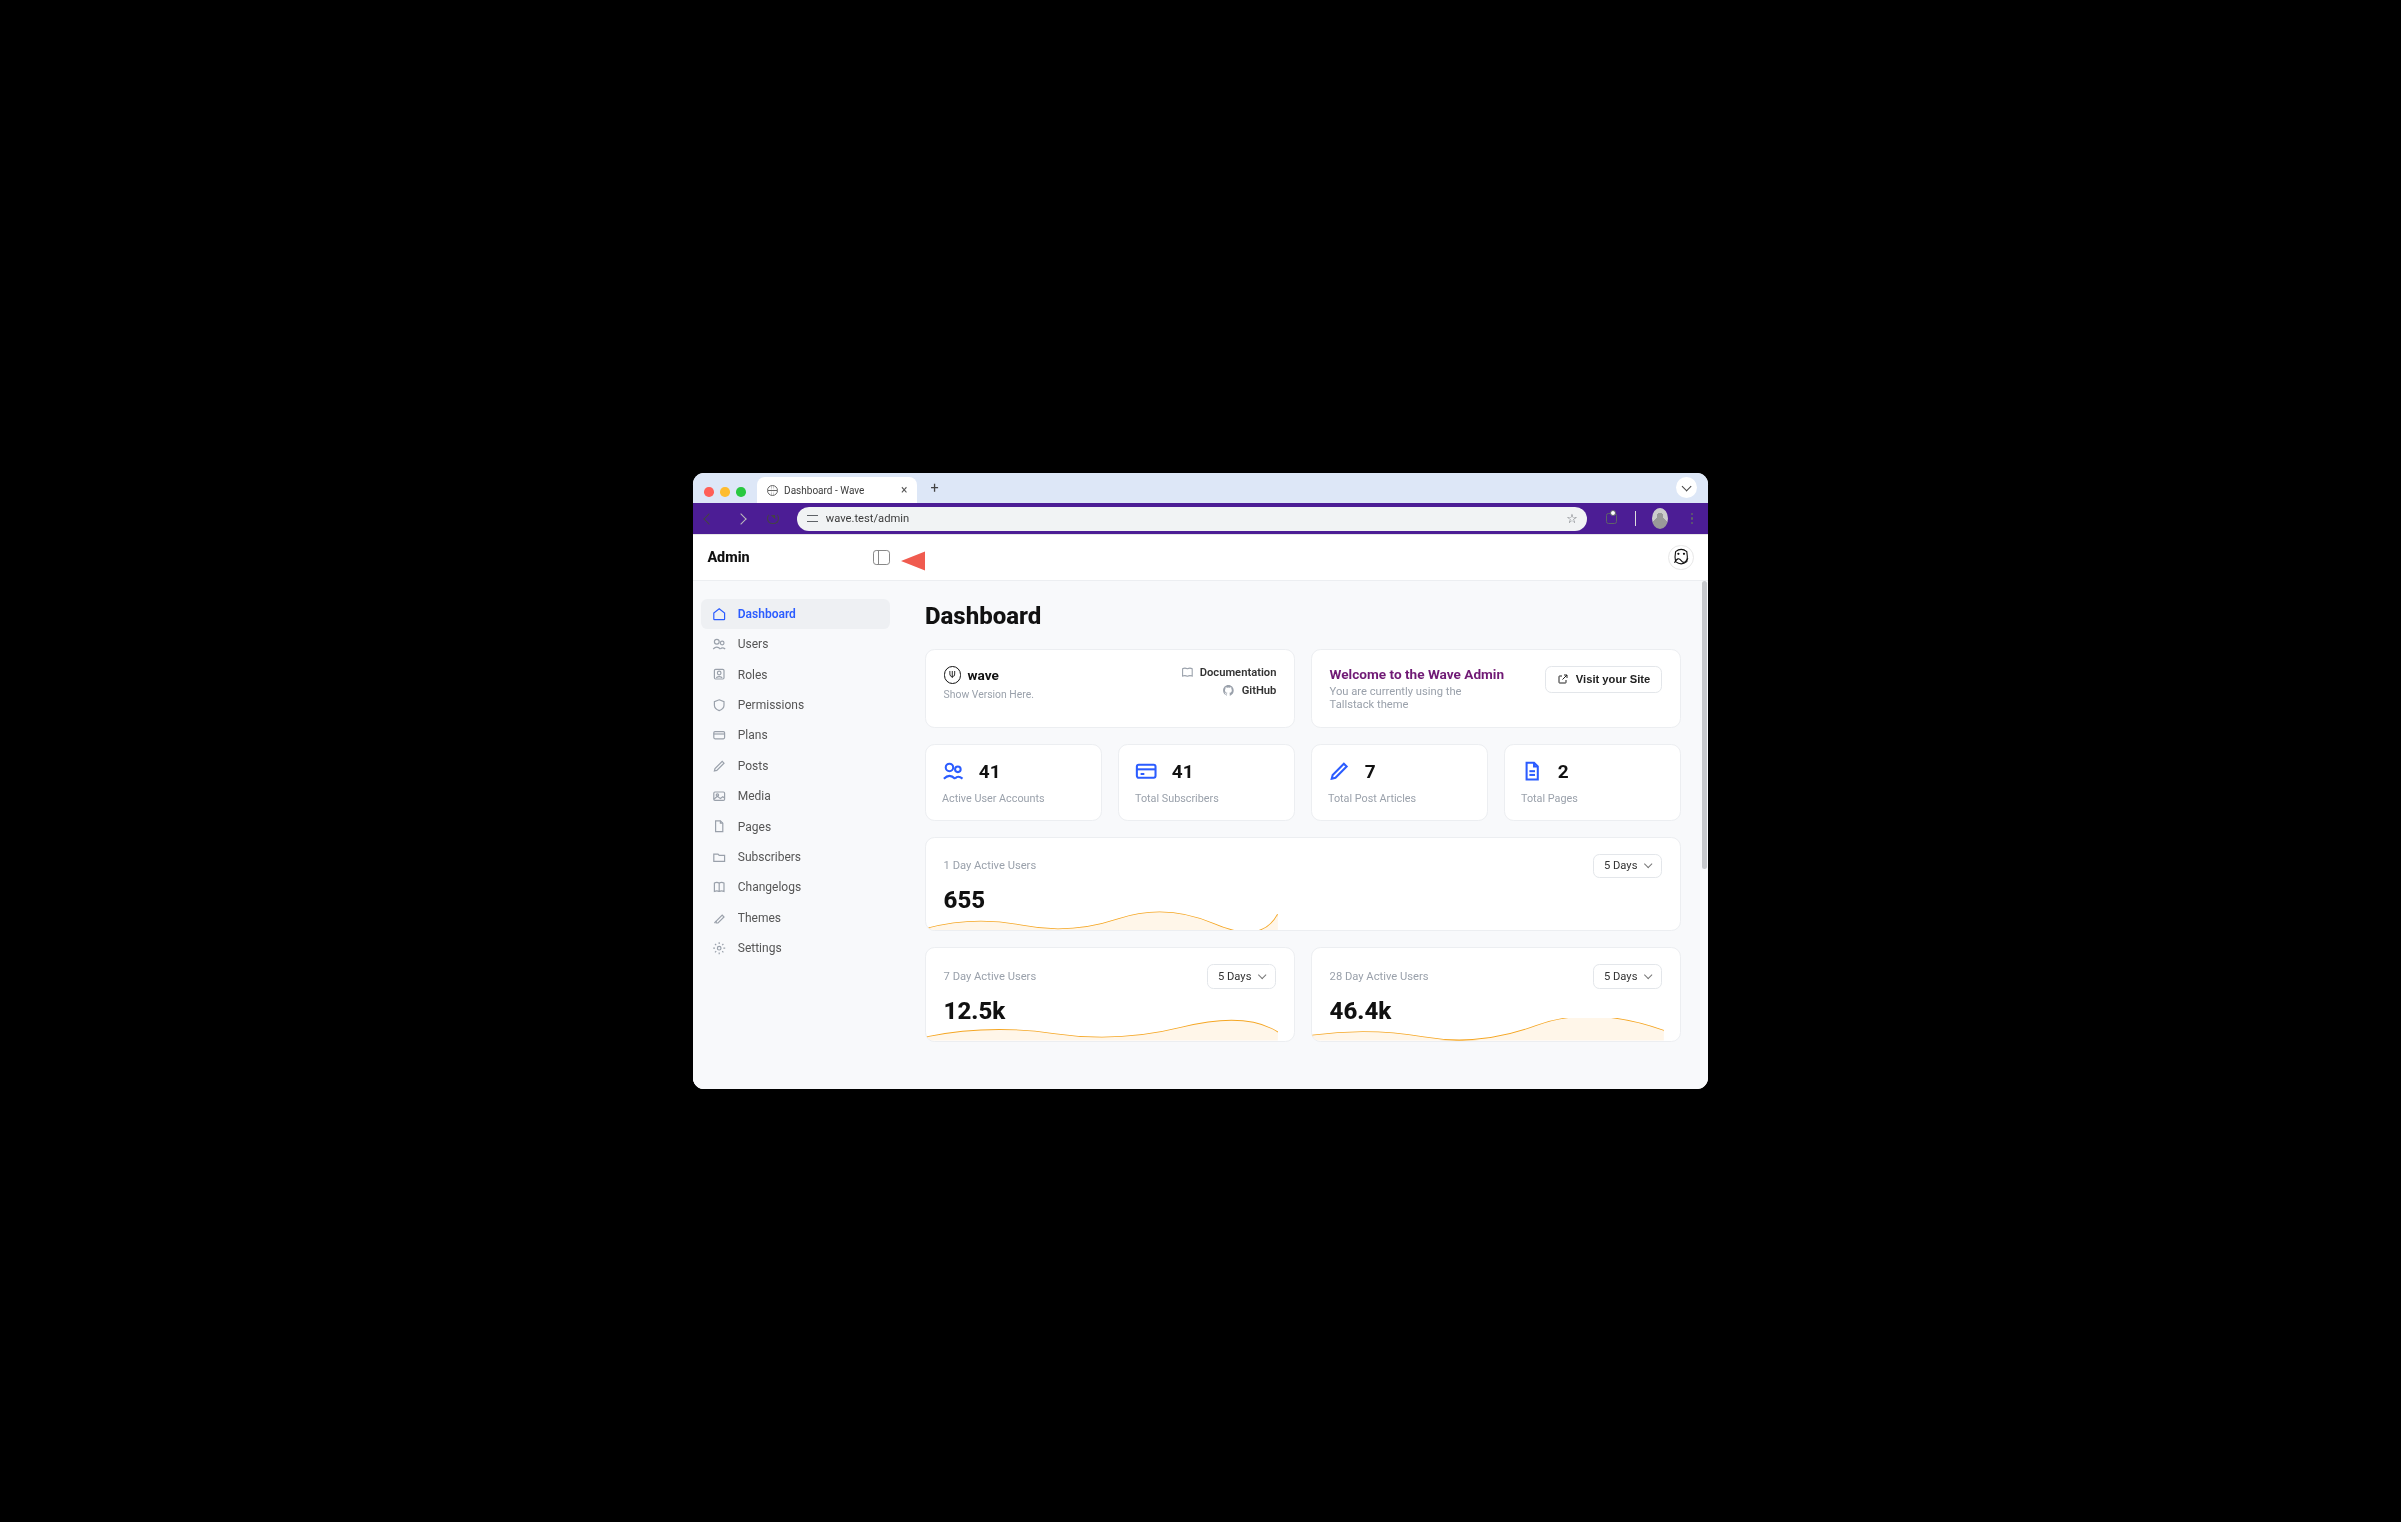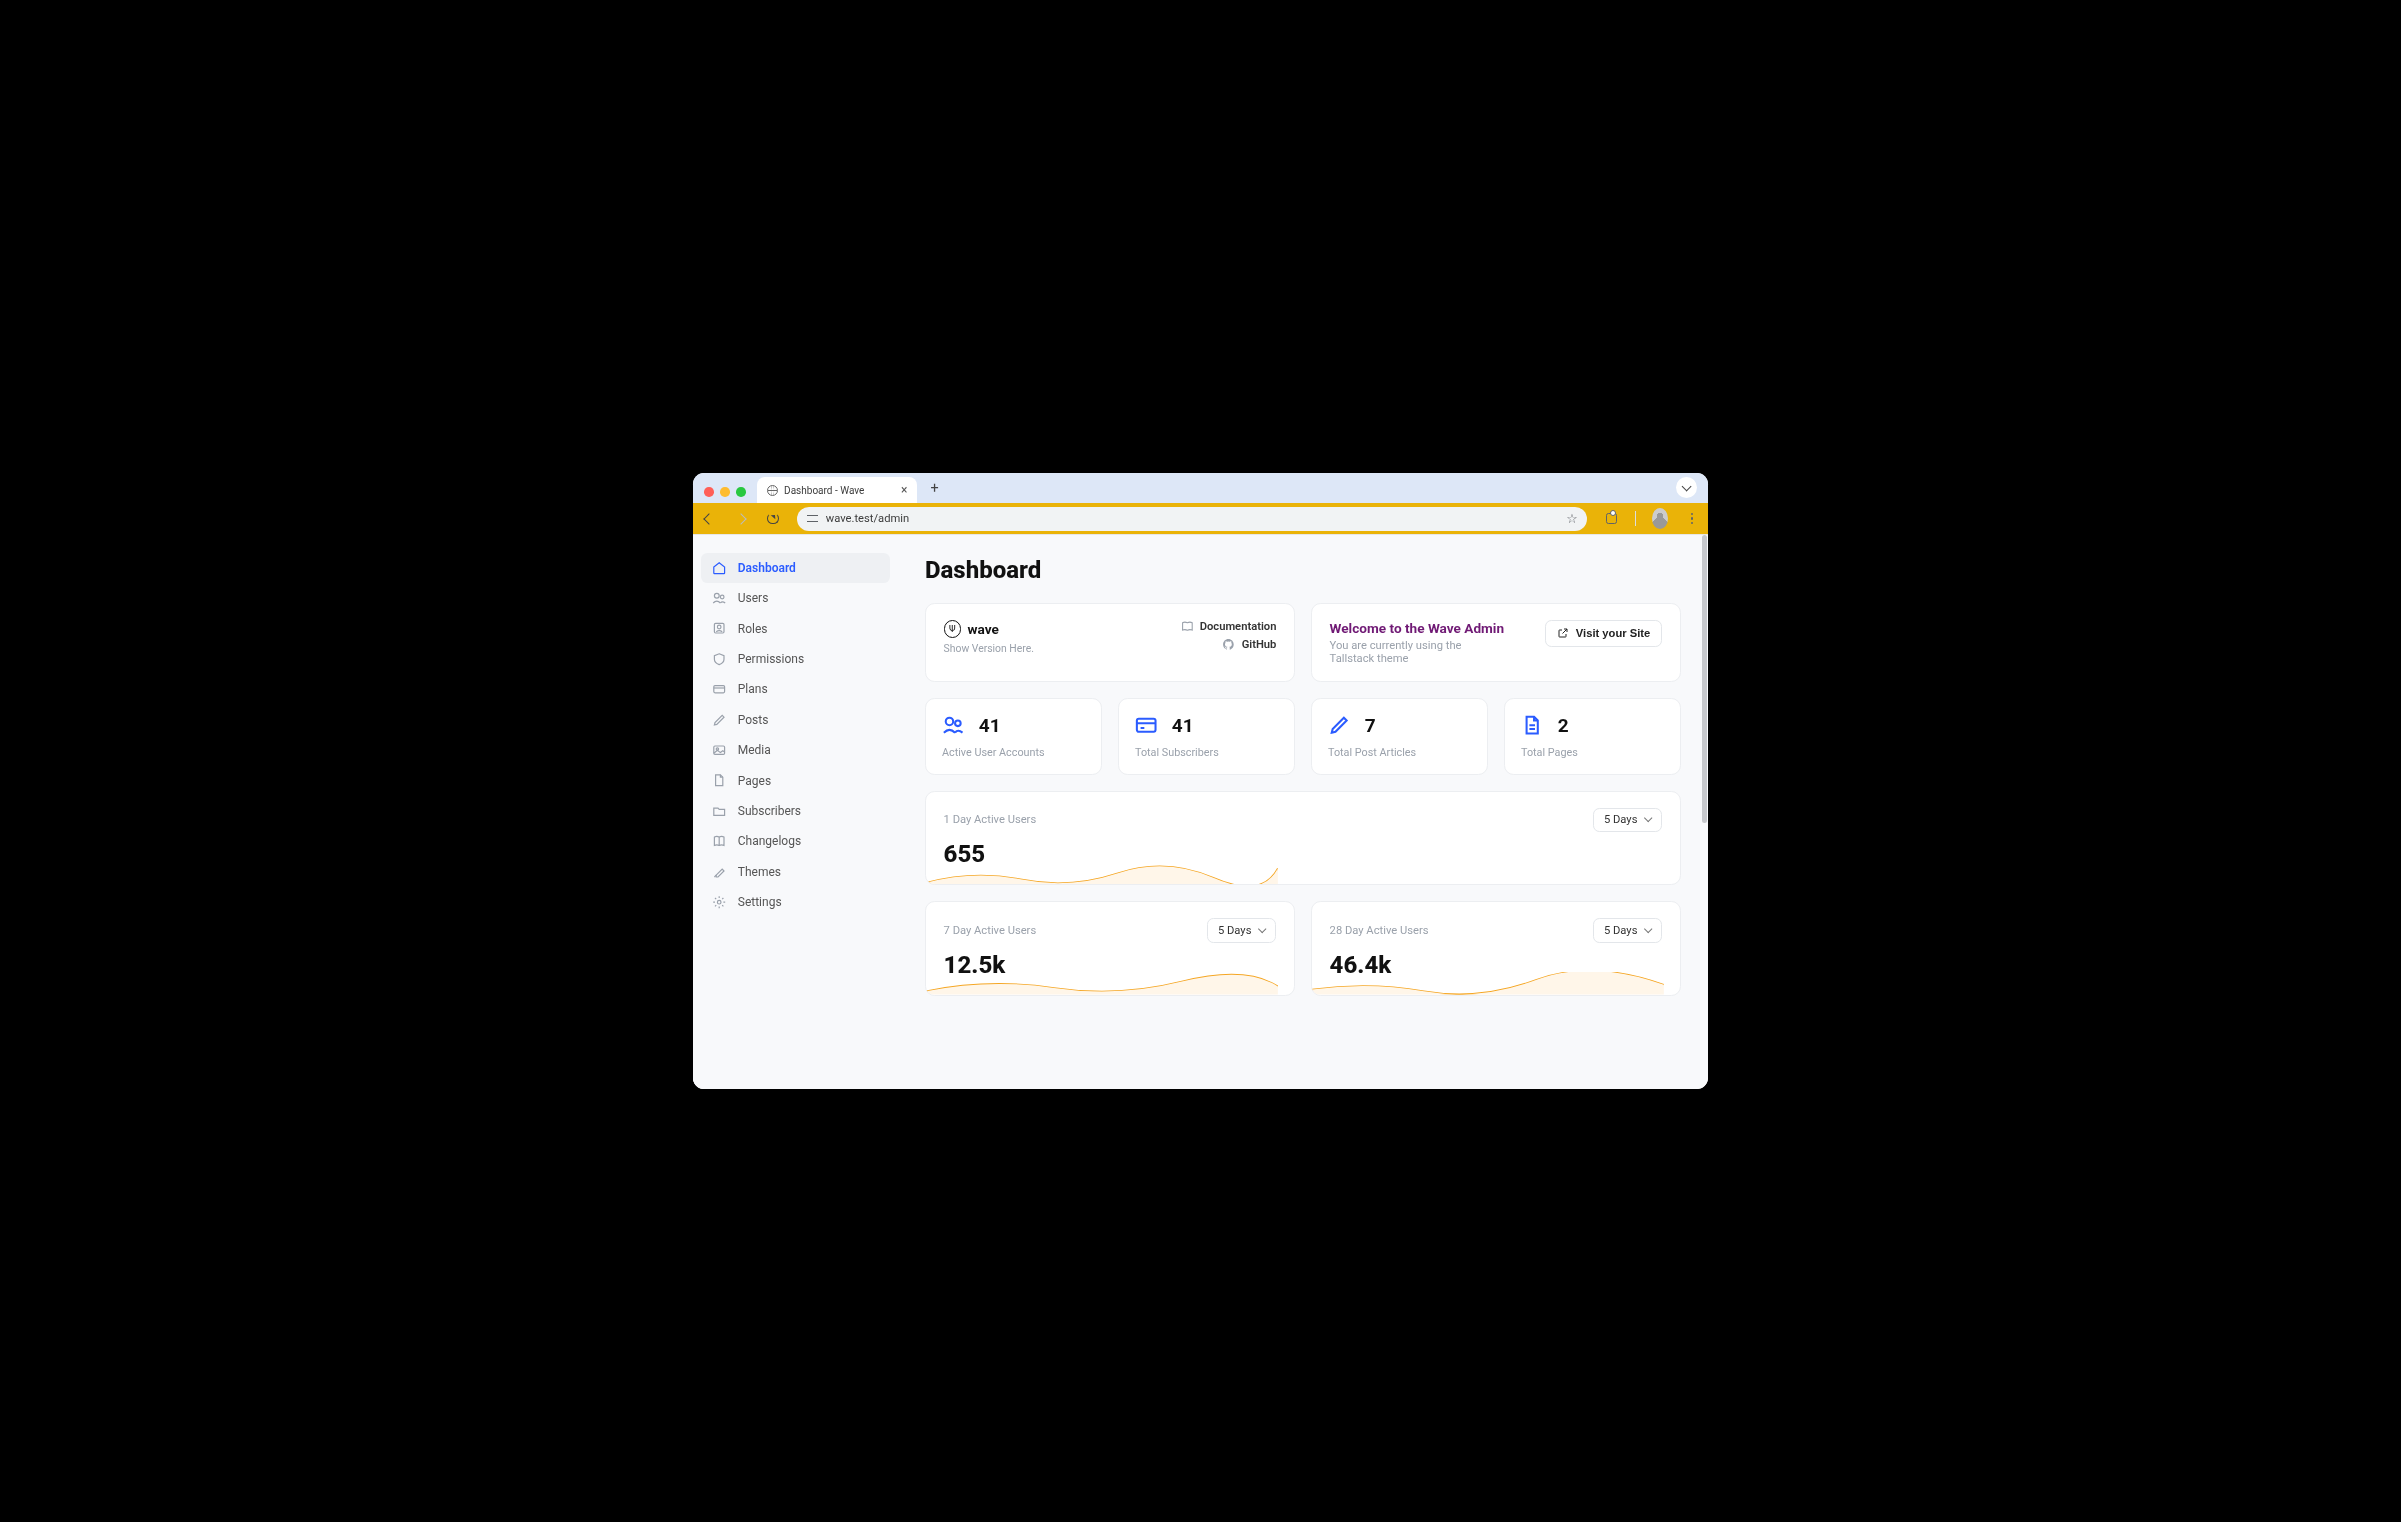--- a/index.html
+++ b/index.html
@@ -48,21 +48,21 @@
   .tab .globe { width:11.2px;height:11.2px;border:1px solid #666;border-radius:50%;position:relative; }
   .tab .globe::before { content:""; position:absolute; inset:0; border-left:1px solid #666; border-right:1px solid #666; border-radius:50%; transform:scaleX(.4);}
   .tab .globe::after { content:""; position:absolute; left:0; right:0; top:50%; border-top:1px solid #666;}
   .tab .x { margin-left:auto; font-size:12px; color:#555; cursor:pointer; }
   .new-tab { width:22.4px;height:22.4px;display:flex;align-items:center;justify-content:center;color:#444;font-size:14.4px;margin-bottom:3.2px;cursor:pointer;}
   .tablist-right { margin-left:auto; margin-bottom:4.8px; margin-right:4.8px; width:21px;height:21px;border-radius:50%;background:#fff;display:flex;align-items:center;justify-content:center;}
   .chev-down { width:7.2px;height:7.2px;border-right:1.3px solid #444;border-bottom:1.3px solid #444;transform:rotate(45deg);margin-top:-2.4px;}
 
   .browser-toolbar {
     height:32px;
-    background:#eab308;
+    background:#4c1d95;
     border-bottom:0.8px solid #e7e7e7;
     display:flex; align-items:center; padding:0 8px; gap:16px;
   }
   .nav-btn { width:16px;height:16px;display:flex;align-items:center;justify-content:center;color:#444;cursor:pointer;}
   .nav-btn.disabled { color:#bcbcbc; }
   .arrow-l { width:8px;height:8px;border-left:1.4px solid currentColor;border-bottom:1.4px solid currentColor;transform:rotate(45deg);}
   .arrow-r { width:8px;height:8px;border-right:1.4px solid currentColor;border-top:1.4px solid currentColor;transform:rotate(45deg);}
   .reload { width:11.2px;height:11.2px;border:1.4px solid #444;border-radius:50%;border-top-color:transparent;position:relative;}
   .reload::after{content:"";position:absolute;top:-1.6px;right:-0.8px;border:3.2px solid transparent;border-bottom-color:#444;transform:rotate(40deg);}
   .url-bar {
@@ -192,20 +192,38 @@
       </div>
     <div class="tb-icon">
         <div class="kebab">
           <span></span>
           <span></span>
           <span></span>
         </div>
       </div>
   </div>
 
+  <div class="app-header">
+    <span class="brand">Admin</span>
+    <div class="sidebar-toggle"></div>
+    <div class="callout-arrow">
+      <svg width="136" height="32" viewBox="0 0 170 40">
+        <path d="M170 20 L30 20 L30 8 L0 20 L30 32 L30 20" fill="#f05b4f"></path>
+      </svg>
+    </div>
+    <div class="avatar-hdr">
+      <svg viewBox="0 0 40 40">
+          <circle cx="20" cy="20" r="18" fill="#fff"></circle>
+          <path d="M8 30 Q14 18 20 26 Q26 34 32 22" stroke="#111" stroke-width="2" fill="none"></path>
+          <circle cx="15" cy="14" r="2" fill="#111"></circle>
+          <circle cx="25" cy="14" r="2" fill="#111"></circle>
+          <path d="M10 10 Q20 2 30 10 Q32 20 30 28 Q20 36 10 28 Q8 20 10 10" stroke="#111" stroke-width="2" fill="none"></path>
+        </svg>
+    </div>
+  </div>
 
   <div class="app-body">
 
     <nav class="sidebar">
       <div class="nav-item active">
         <svg class="nav-ico" viewBox="0 0 24 24" fill="none" stroke="currentColor" stroke-width="2">
             <path d="M3 10 L12 3 L21 10 V20 A1 1 0 0 1 20 21 H4 A1 1 0 0 1 3 20 Z"></path>
           </svg>
         <span>Dashboard</span>
       </div>

